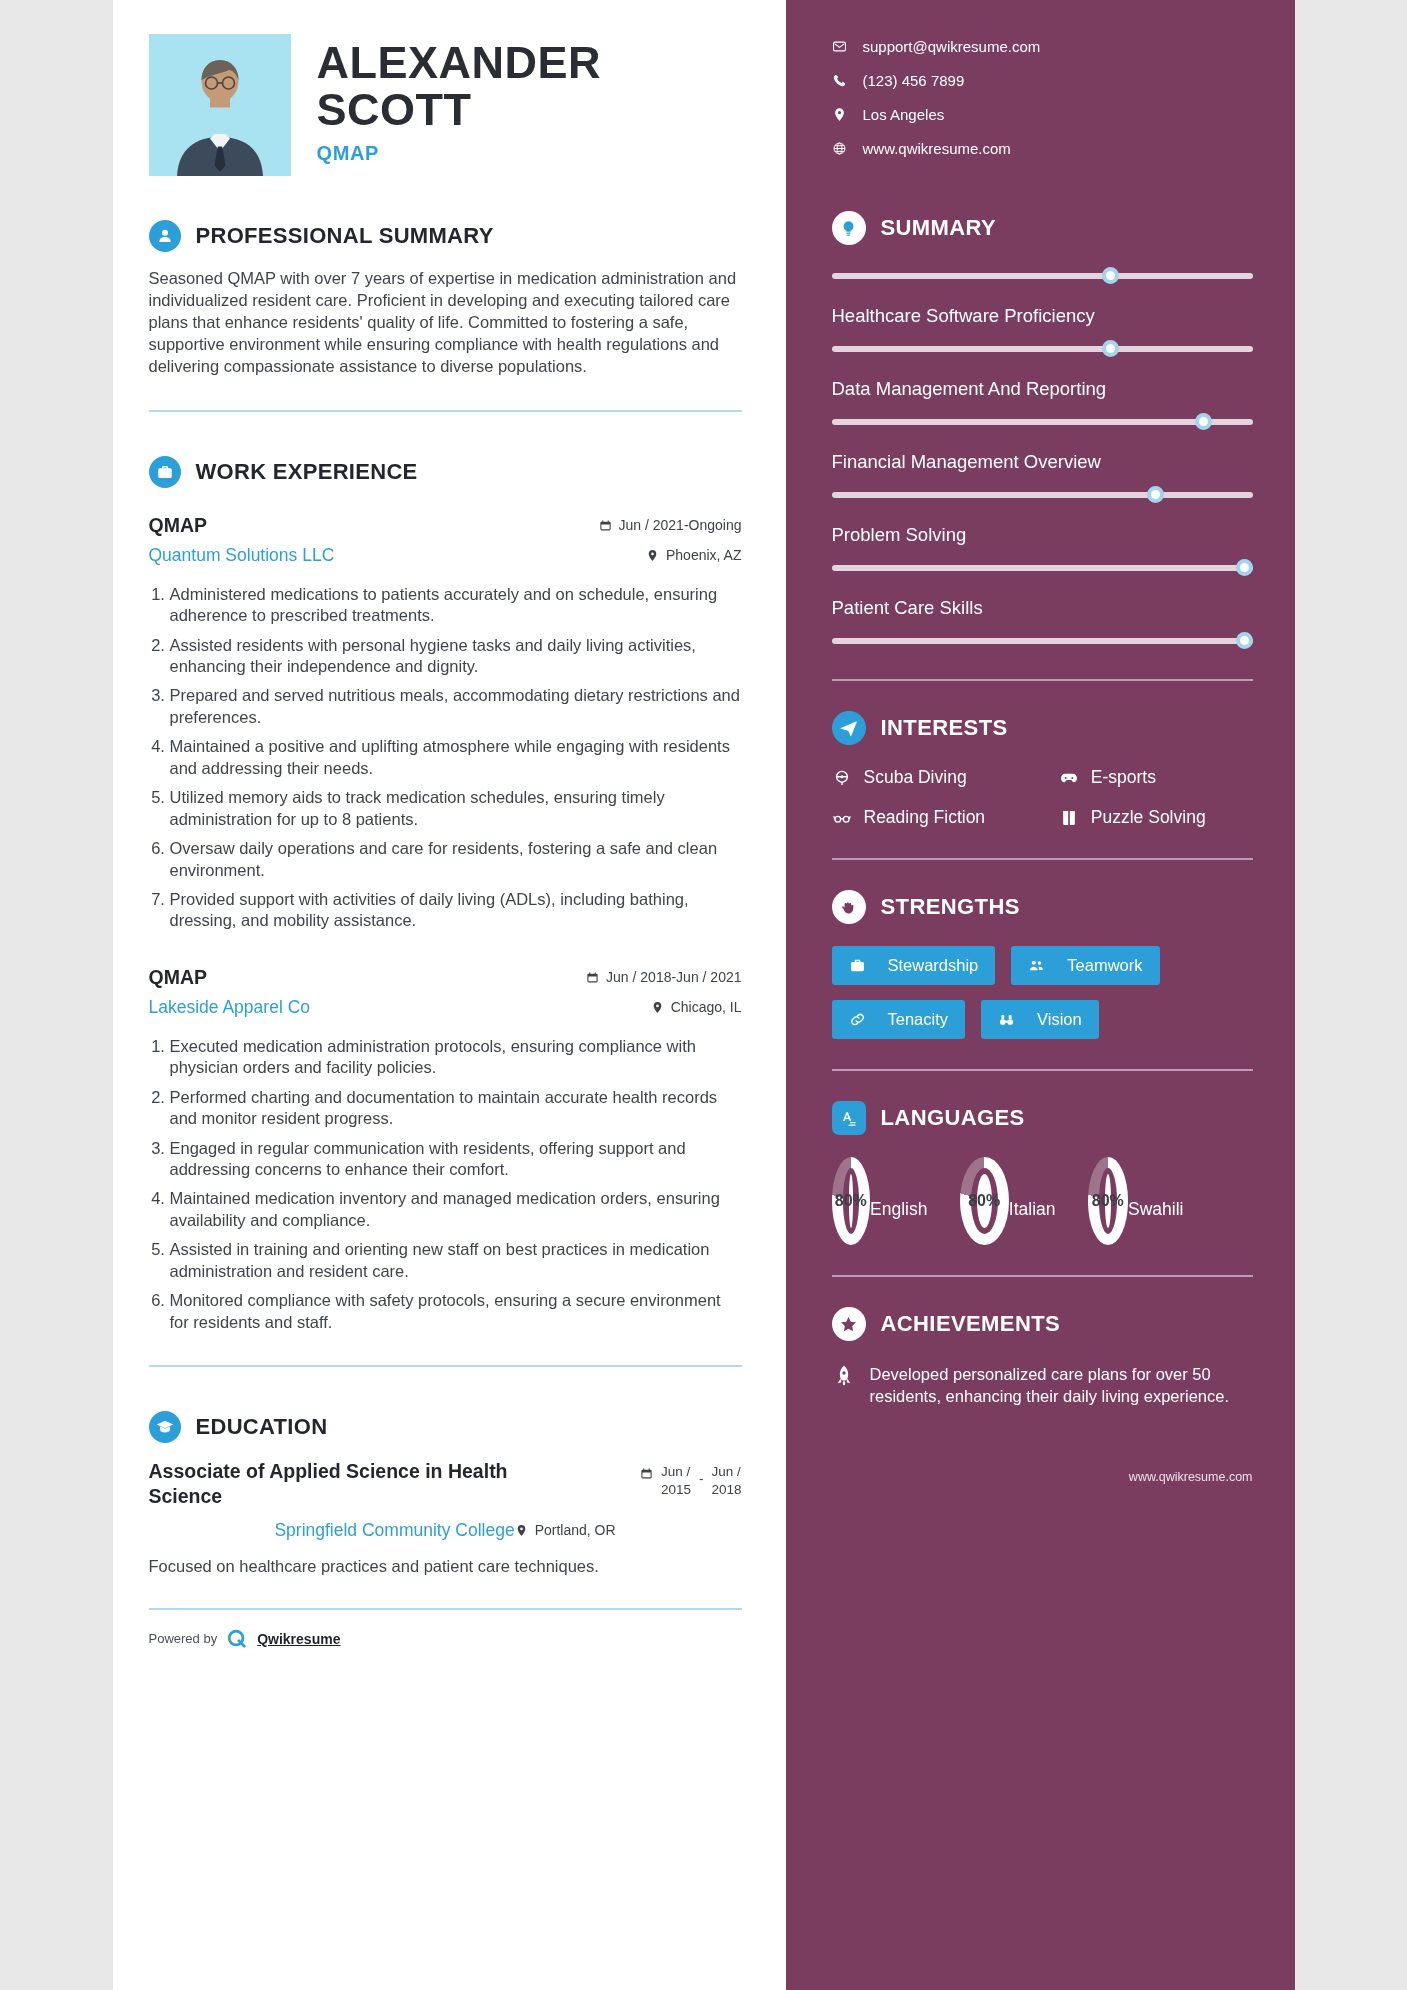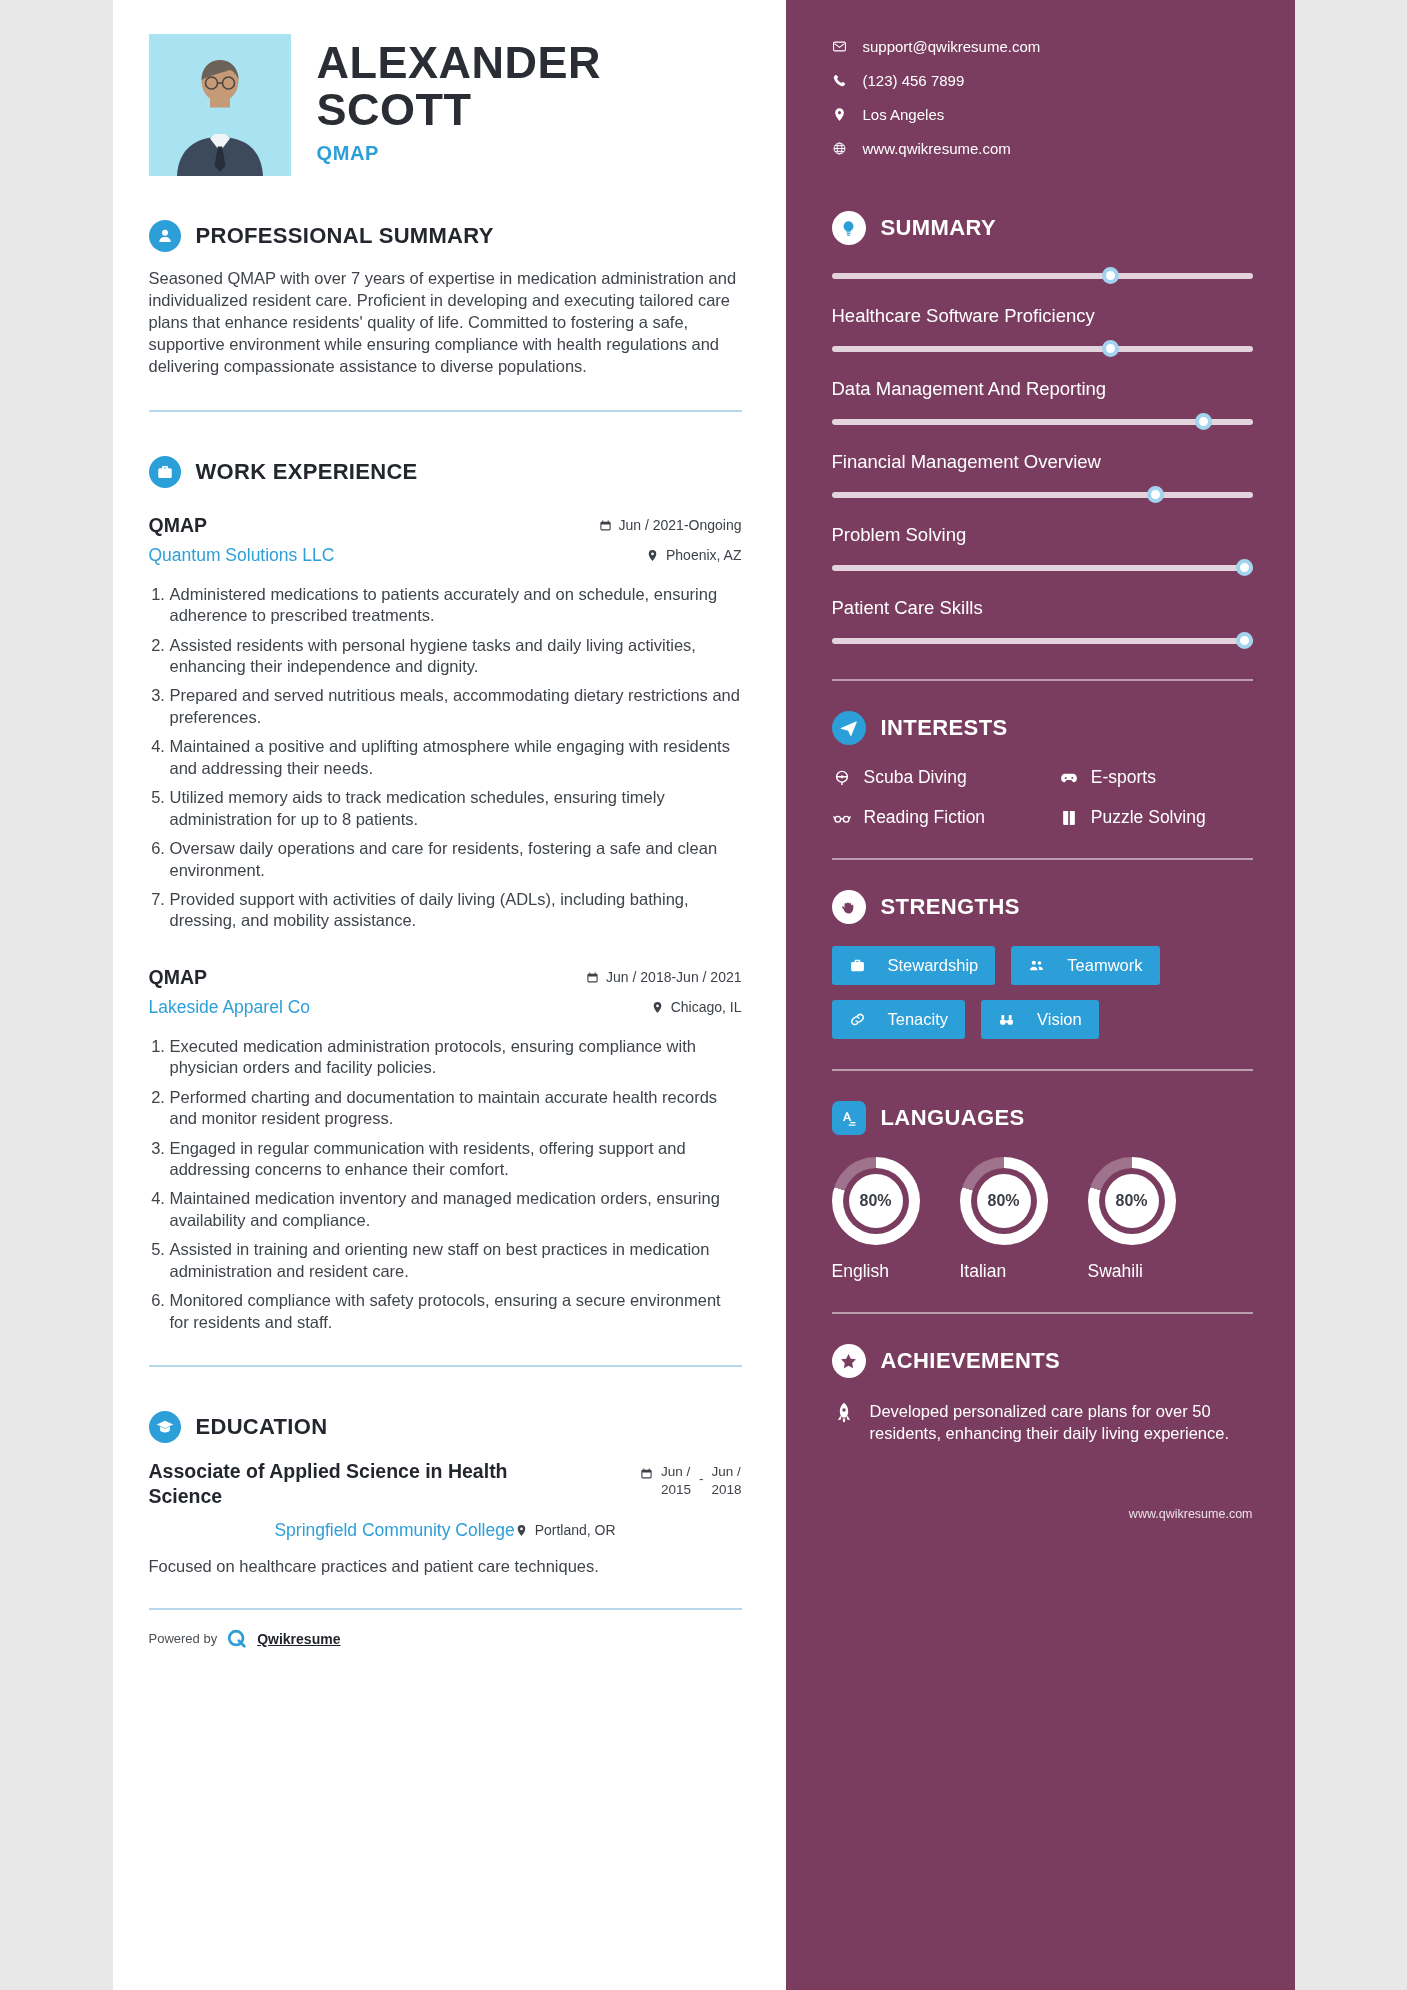--- a/index.html
+++ b/index.html
@@ -78,21 +78,21 @@
   .interest{display:flex;align-items:center;gap:12px;}
   .interest svg{width:20px;height:20px;flex:0 0 20px;}
 
   .strength-row{display:flex;margin-bottom:15px;}
   .strength-btn{display:inline-flex;align-items:center;gap:22px;background:#2D9FD8;color:#fff;
                 padding:10px 17px;border-radius:3px;font-size:16.5px;margin-right:16px;border:none;
                 font-family:inherit;cursor:pointer;}
   .strength-btn svg{width:17px;height:17px;}
 
   .langs{display:flex;gap:32px;margin-top:4px;}
-  .lang{display:flex;flex-direction:column;align-items:flex-start;width:96px;}
+  .lang{display:flex;align-items:center;width:96px;}
   .donut{position:relative;width:88px;height:88px;border-radius:50%;
          background:conic-gradient(#fff var(--deg,288deg), rgba(255,255,255,.28) 0);}
   .donut::before{content:"";position:absolute;inset:11px;border-radius:50%;background:#7A3D5F;}
   .donut-center{position:absolute;inset:17px;border-radius:50%;background:#fff;display:flex;
                 align-items:center;justify-content:center;color:#3a3e44;font-weight:700;font-size:16px;}
   .lang-name{margin-top:16px;font-size:17.5px;}
 
   .ach{display:flex;align-items:flex-start;gap:14px;margin-bottom:19px;}
   .ach svg{width:24px;height:24px;flex:0 0 24px;margin-top:1px;}
   .ach-text{font-size:16.5px;line-height:1.35;}

